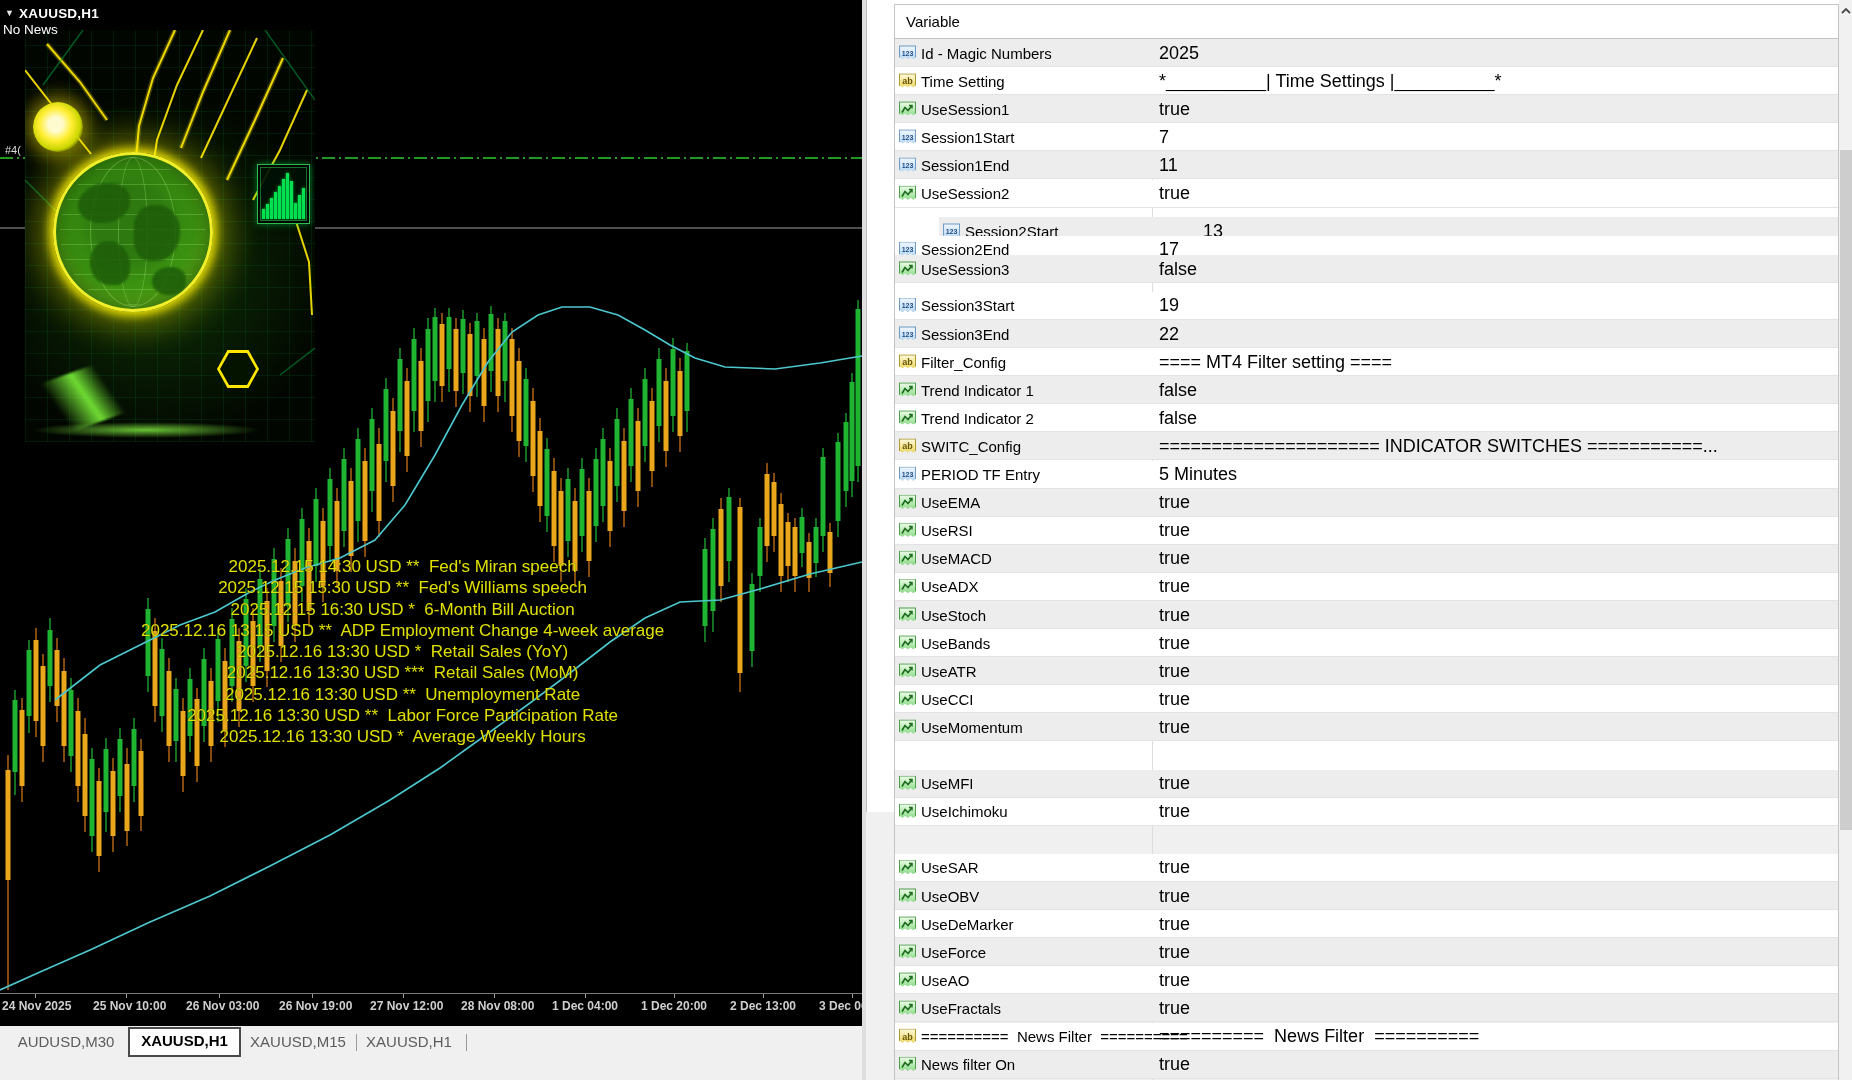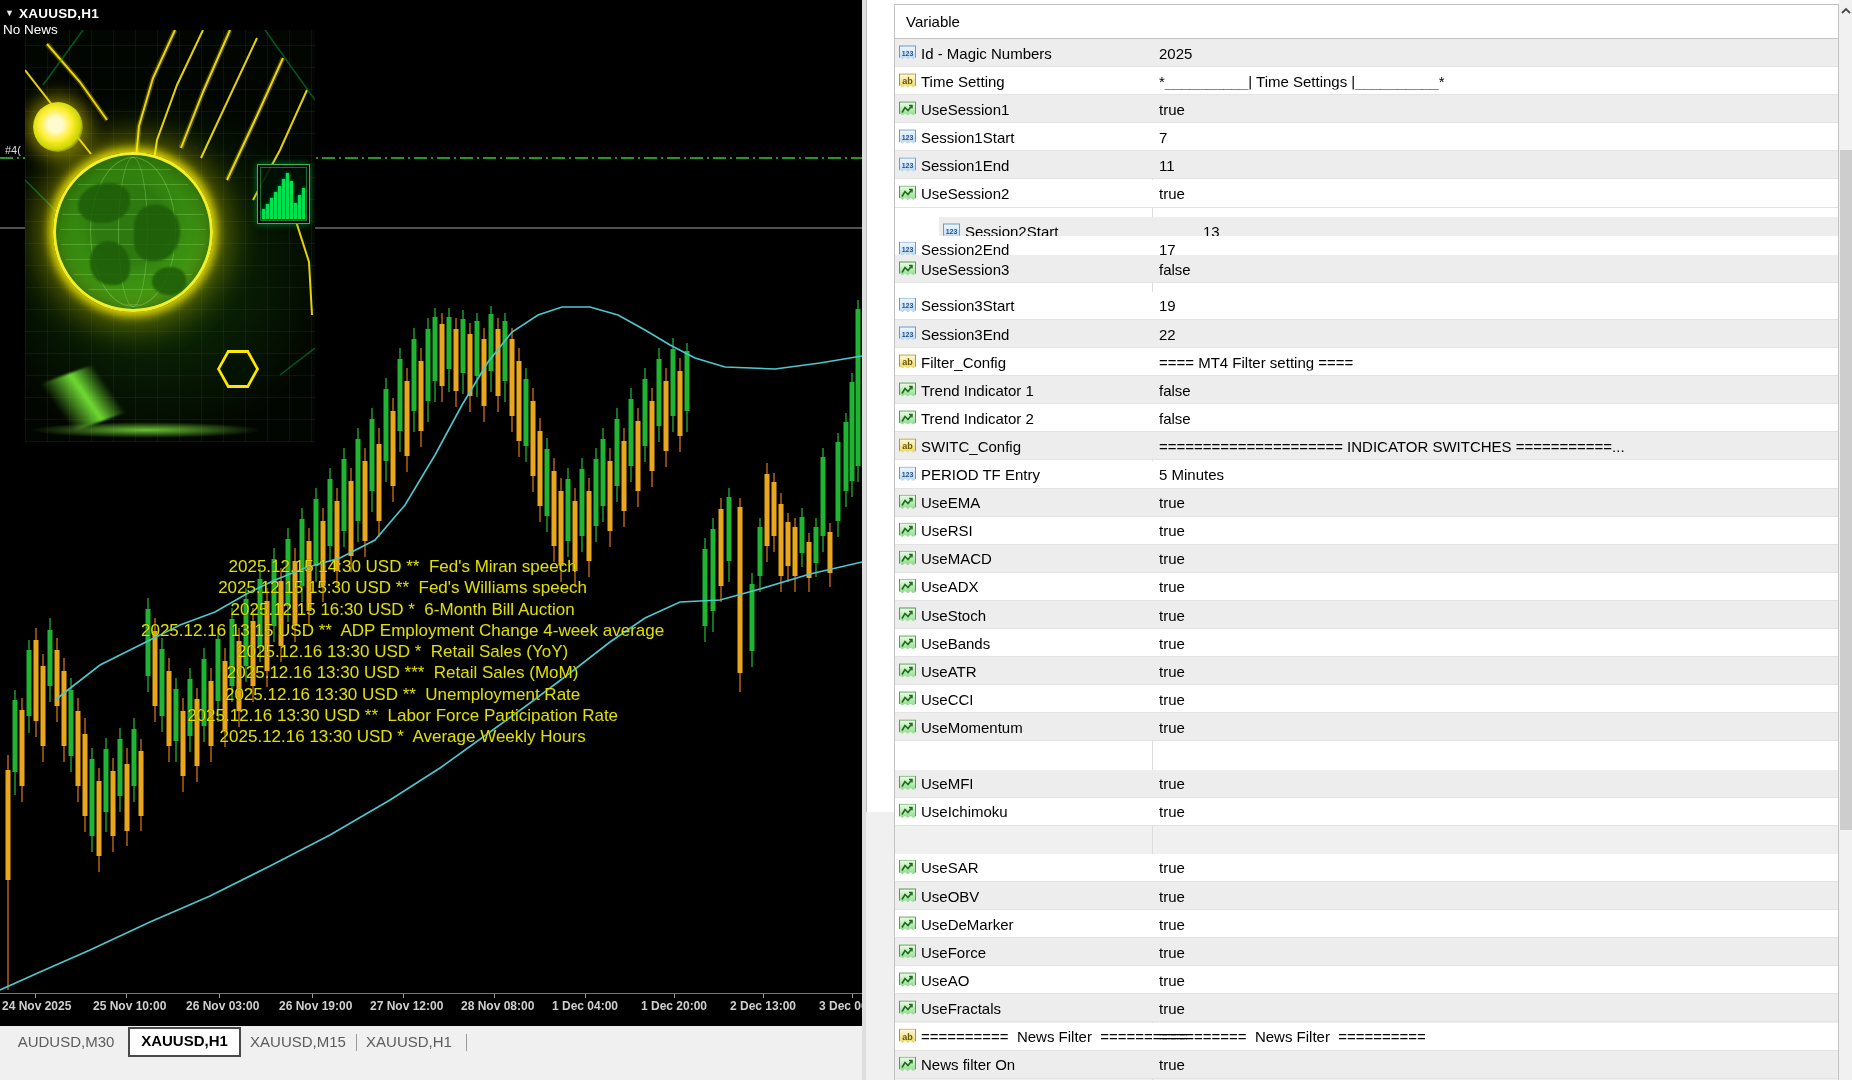--- a/index.html
+++ b/index.html
@@ -76,21 +76,21 @@
   .prow{position:absolute;left:0;width:100%;height:28.1px;box-sizing:border-box;border-bottom:1px solid #e3e3e3;}
   .prow.even{background:#ededed;padding-left:16px;}
   .prow.odd{background:#fff;}
   .picon{position:absolute;left:4px;top:50%;transform:translateY(-50%);width:17px;height:15px;
          display:flex;align-items:center;justify-content:center;box-sizing:border-box;
          clip-path:polygon(0 0,100% 0,100% 82%,84% 94%,68% 82%,52% 94%,36% 82%,20% 94%,4% 82%,0 88%);}
   .picon.int{background:linear-gradient(180deg,#eef6fe,#b9d7f2);border:1px solid #6d9bc4;color:#234f86;font-size:7px;font-weight:bold;}
   .picon.str{background:linear-gradient(180deg,#fdf8d7,#ecd765);border:1px solid #b09a2e;color:#6b5600;font-size:9px;font-weight:bold;}
   .picon.bool{background:linear-gradient(180deg,#eafbe6,#90dc8c);border:1px solid #4d9f49;}
   .plabel{position:absolute;left:26px;top:50%;transform:translateY(-50%);font-size:15px;color:#000;white-space:pre;}
-  .pvalue{position:absolute;left:264px;top:50%;transform:translateY(-50%);font-size:15px;color:#000;white-space:pre;max-width:670px;overflow:hidden;}
+  .pvalue{position:absolute;left:264px;top:50%;transform:translateY(-50%);font-size:18px;color:#000;white-space:pre;max-width:670px;overflow:hidden;}
   .scrollbar{position:absolute;left:972px;top:0;width:14px;height:1080px;background:#f1f1f1;}
   .sb-arrow{position:absolute;left:0;top:0;width:14px;height:22px;display:flex;align-items:center;justify-content:center;cursor:pointer;}
   .sb-thumb{position:absolute;left:1px;top:150px;width:12px;height:680px;background:#cdcdcd;cursor:pointer;}
 </style>
 </head>
 <body>
 
 <div class="chart-window">
   <svg id="chart-svg" width="862" height="993">
       <line x1="0" y1="158" x2="862" y2="158" stroke="#2ecc2e" stroke-width="1.4" stroke-dasharray="13 4 2 4"></line>

